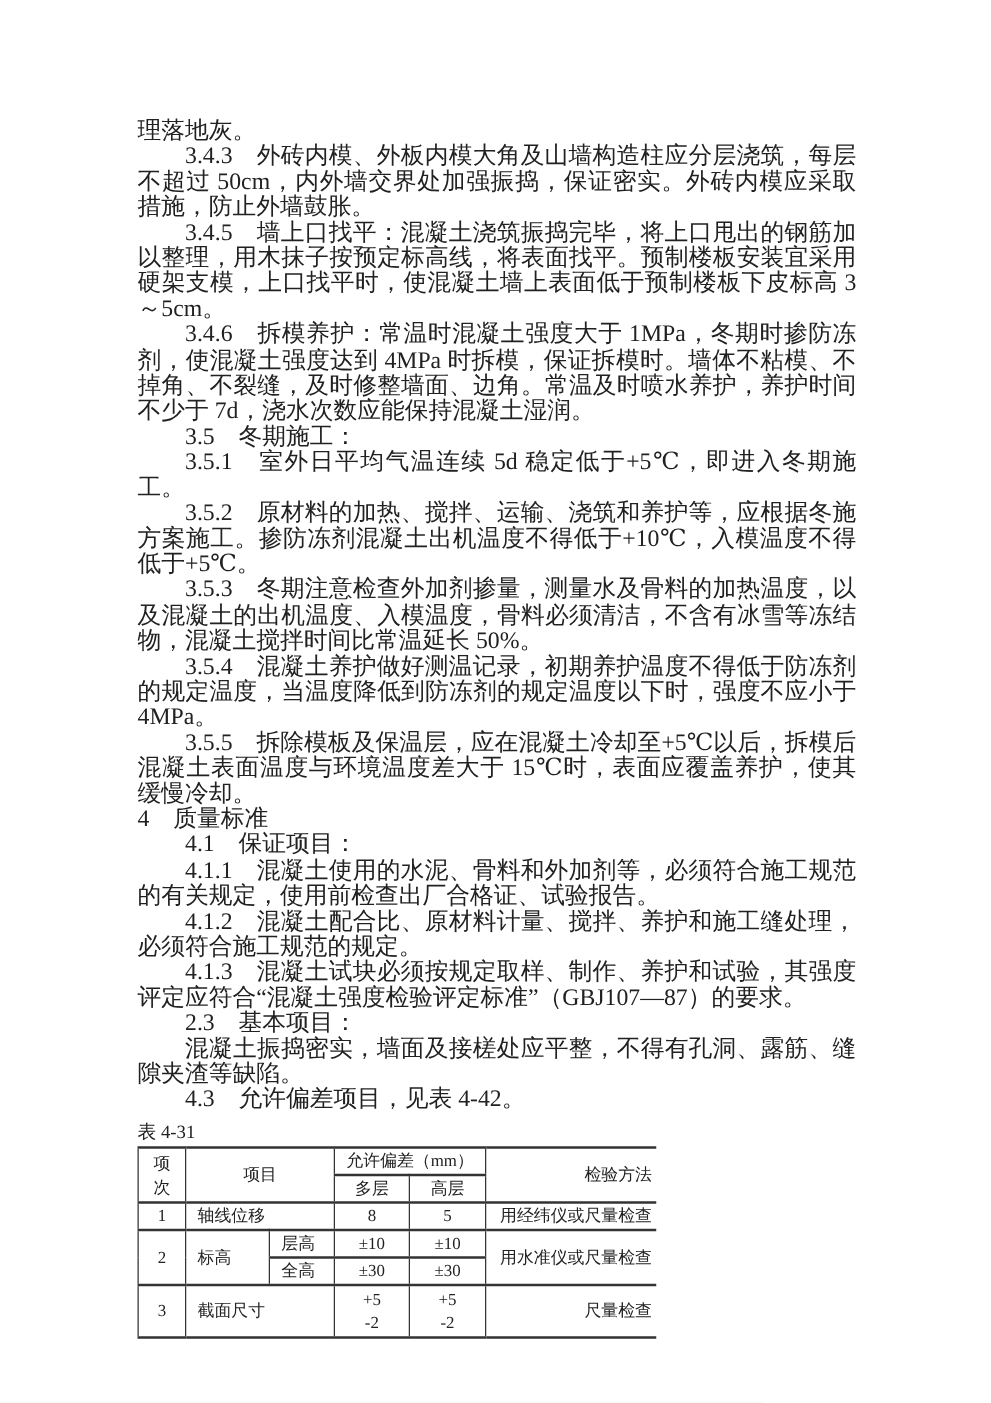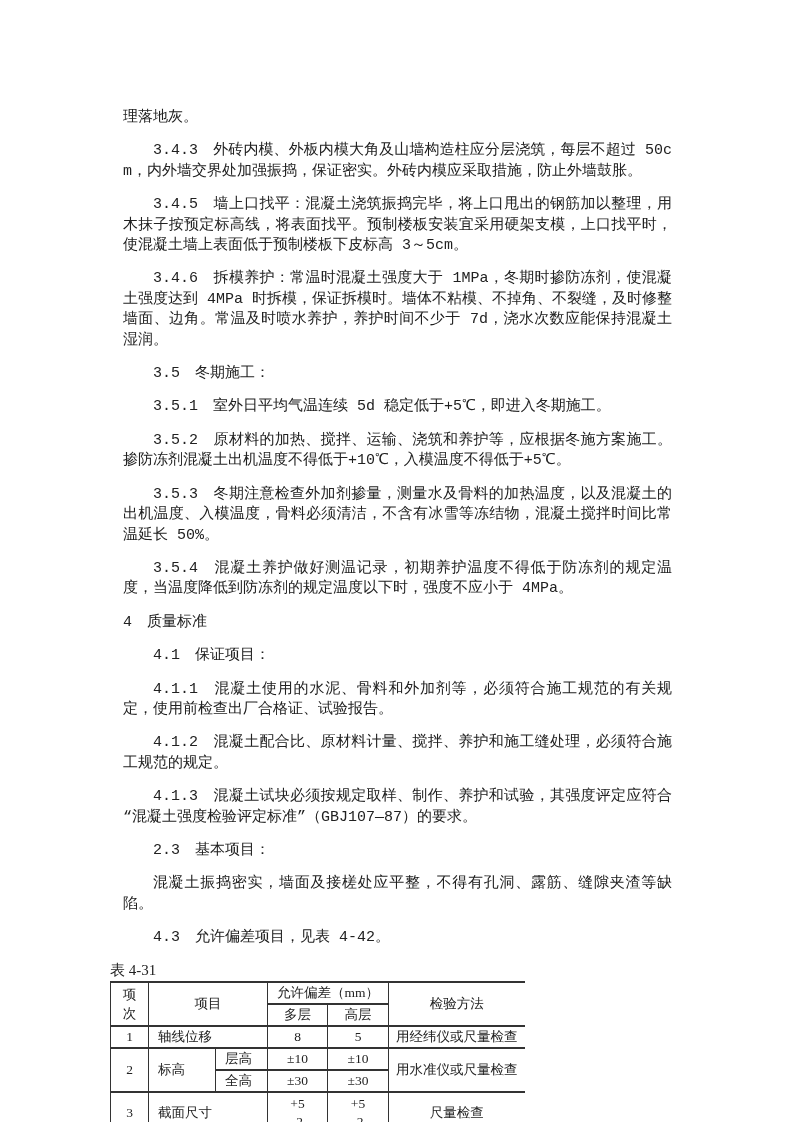--- a/index.html
+++ b/index.html
@@ -9,27 +9,26 @@
     background:#ffffff;
     margin:0 auto;
     box-sizing:border-box;
     padding:95px 108px 0 110px;
     font-family:"Liberation Serif","DejaVu Serif",serif;
     color:#212121;
     overflow:hidden;
   }
   .content { width:575px; }
   .para {
-    margin:13px;
-    font-size:15px;
+    margin:0;
+    font-size:19px;
     line-height:20.4px;
     text-align:justify;
     text-justify:inter-ideograph;
     word-break:break-all;
-    font-family:Liberation Mono, monospace;
   }
   .para.ind { text-indent:2em; }
   .table-caption {
     width:575px;
     font-size:15px;
     line-height:16px;
     margin:7px 0 3px 0;
   }
   table.dev-table {
     border-collapse:collapse;
@@ -39,21 +38,21 @@
     color:#222222;
   }
   table.dev-table td {
     border:solid #333333;
     border-width:2px 1px;
     text-align:center;
     vertical-align:middle;
     padding:1px 3px;
     overflow:hidden;
   }
-  table.dev-table td.noright { border-right:none; }
+  table.dev-table td.noright { border-right:none;text-align:right; }
   table.dev-table td.left { text-align:left; padding-left:9px; }
   tr.h21 { height:21px; }
   tr.h22 { height:22px; }
   tr.h42 { height:42px; }
   .two-line div { line-height:19px; }
   .pm div { line-height:18px; }
 </style>
 </head>
 <body>
 
@@ -63,20 +62,21 @@
     <div id="paragraphs">
         <p class="para">理落地灰。</p>
         <p class="para ind">3.4.3　外砖内模、外板内模大角及山墙构造柱应分层浇筑，每层不超过 50cm，内外墙交界处加强振捣，保证密实。外砖内模应采取措施，防止外墙鼓胀。</p>
         <p class="para ind">3.4.5　墙上口找平：混凝土浇筑振捣完毕，将上口甩出的钢筋加以整理，用木抹子按预定标高线，将表面找平。预制楼板安装宜采用硬架支模，上口找平时，使混凝土墙上表面低于预制楼板下皮标高 3～5cm。</p>
         <p class="para ind">3.4.6　拆模养护：常温时混凝土强度大于 1MPa，冬期时掺防冻剂，使混凝土强度达到 4MPa 时拆模，保证拆模时。墙体不粘模、不掉角、不裂缝，及时修整墙面、边角。常温及时喷水养护，养护时间不少于 7d，浇水次数应能保持混凝土湿润。</p>
         <p class="para ind">3.5　冬期施工：</p>
         <p class="para ind">3.5.1　室外日平均气温连续 5d 稳定低于+5℃，即进入冬期施工。</p>
         <p class="para ind">3.5.2　原材料的加热、搅拌、运输、浇筑和养护等，应根据冬施方案施工。掺防冻剂混凝土出机温度不得低于+10℃，入模温度不得低于+5℃。</p>
         <p class="para ind">3.5.3　冬期注意检查外加剂掺量，测量水及骨料的加热温度，以及混凝土的出机温度、入模温度，骨料必须清洁，不含有冰雪等冻结物，混凝土搅拌时间比常温延长 50%。</p>
         <p class="para ind">3.5.4　混凝土养护做好测温记录，初期养护温度不得低于防冻剂的规定温度，当温度降低到防冻剂的规定温度以下时，强度不应小于 4MPa。</p>
+        <p class="para ind">3.5.5　拆除模板及保温层，应在混凝土冷却至+5℃以后，拆模后混凝土表面温度与环境温度差大于 15℃时，表面应覆盖养护，使其缓慢冷却。</p>
         <p class="para">4　质量标准</p>
         <p class="para ind">4.1　保证项目：</p>
         <p class="para ind">4.1.1　混凝土使用的水泥、骨料和外加剂等，必须符合施工规范的有关规定，使用前检查出厂合格证、试验报告。</p>
         <p class="para ind">4.1.2　混凝土配合比、原材料计量、搅拌、养护和施工缝处理，必须符合施工规范的规定。</p>
         <p class="para ind">4.1.3　混凝土试块必须按规定取样、制作、养护和试验，其强度评定应符合“混凝土强度检验评定标准”（GBJ107—87）的要求。</p>
         <p class="para ind">2.3　基本项目：</p>
         <p class="para ind">混凝土振捣密实，墙面及接槎处应平整，不得有孔洞、露筋、缝隙夹渣等缺陷。</p>
         <p class="para ind">4.3　允许偏差项目，见表 4-42。</p>
       </div>
 

